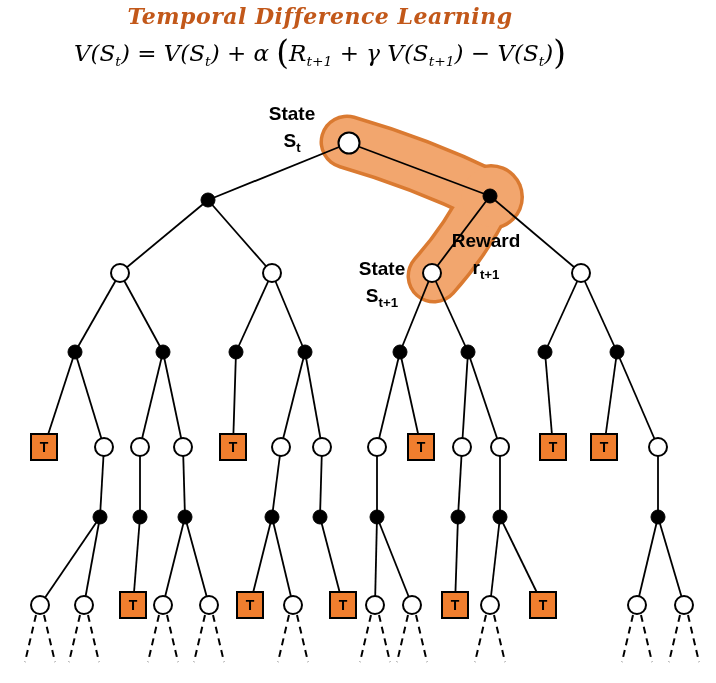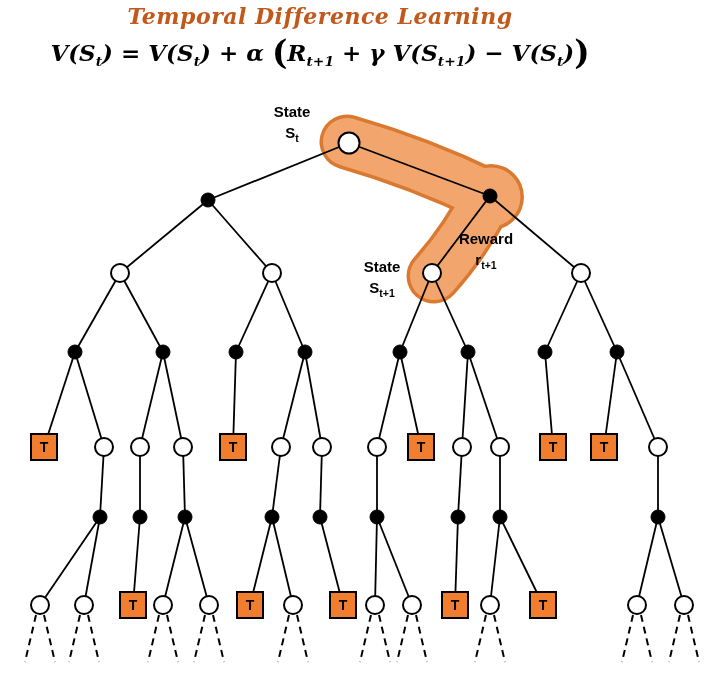--- a/index.html
+++ b/index.html
@@ -5,28 +5,28 @@
   html,body{margin:0;padding:0;background:#ffffff;}
   body{width:716px;height:683px;overflow:hidden;font-family:"Liberation Sans",sans-serif;}
   .stage{position:relative;width:640px;height:683px;}
   .title{
     position:absolute;top:3px;left:0;width:100%;text-align:center;margin:0;
     font-family:"DejaVu Serif",serif;font-style:italic;font-weight:bold;
     font-size:22px;letter-spacing:0.5px;
   }
   .formula{
     position:absolute;top:33px;left:0;width:100%;text-align:center;color:#000;
-    font-family:"DejaVu Serif",serif;font-style:italic;font-size:23px;line-height:1.25;font-weight:bold;
+    font-family:"DejaVu Serif",serif;font-style:italic;font-size:23px;line-height:1.25;
   }
   .formula sub{font-size:60%;}
   .bigp{font-size:1.42em;font-style:normal;vertical-align:-0.1em;}
   .tree-svg{position:absolute;left:0;top:0;width:716px;height:683px;}
   .anno{
     position:absolute;transform:translateX(-50%);text-align:center;
-    font-weight:bold;font-size:15px;line-height:1.42;color:#000;white-space:nowrap;
+    font-weight:bold;font-size:19px;line-height:1.42;color:#000;white-space:nowrap;
   }
   .anno sub{font-size:70%;}
 </style>
 </head>
 <body>
 
 <div class="stage" id="stage">
   <h1 class="title" style="color: rgb(194, 88, 26);">Temporal Difference Learning</h1>
   <div class="formula" id="formula"><span>V(S</span><sub>t</sub><span>) = V(S</span><sub>t</sub><span>) + α </span><span class="bigp">(</span><span>R</span><sub>t+1</sub><span> + γ V(S</span><sub>t+1</sub><span>) − V(S</span><sub>t</sub><span>)</span><span class="bigp">)</span></div>
   <svg id="tree" class="tree-svg" viewBox="0 0 716 683">

